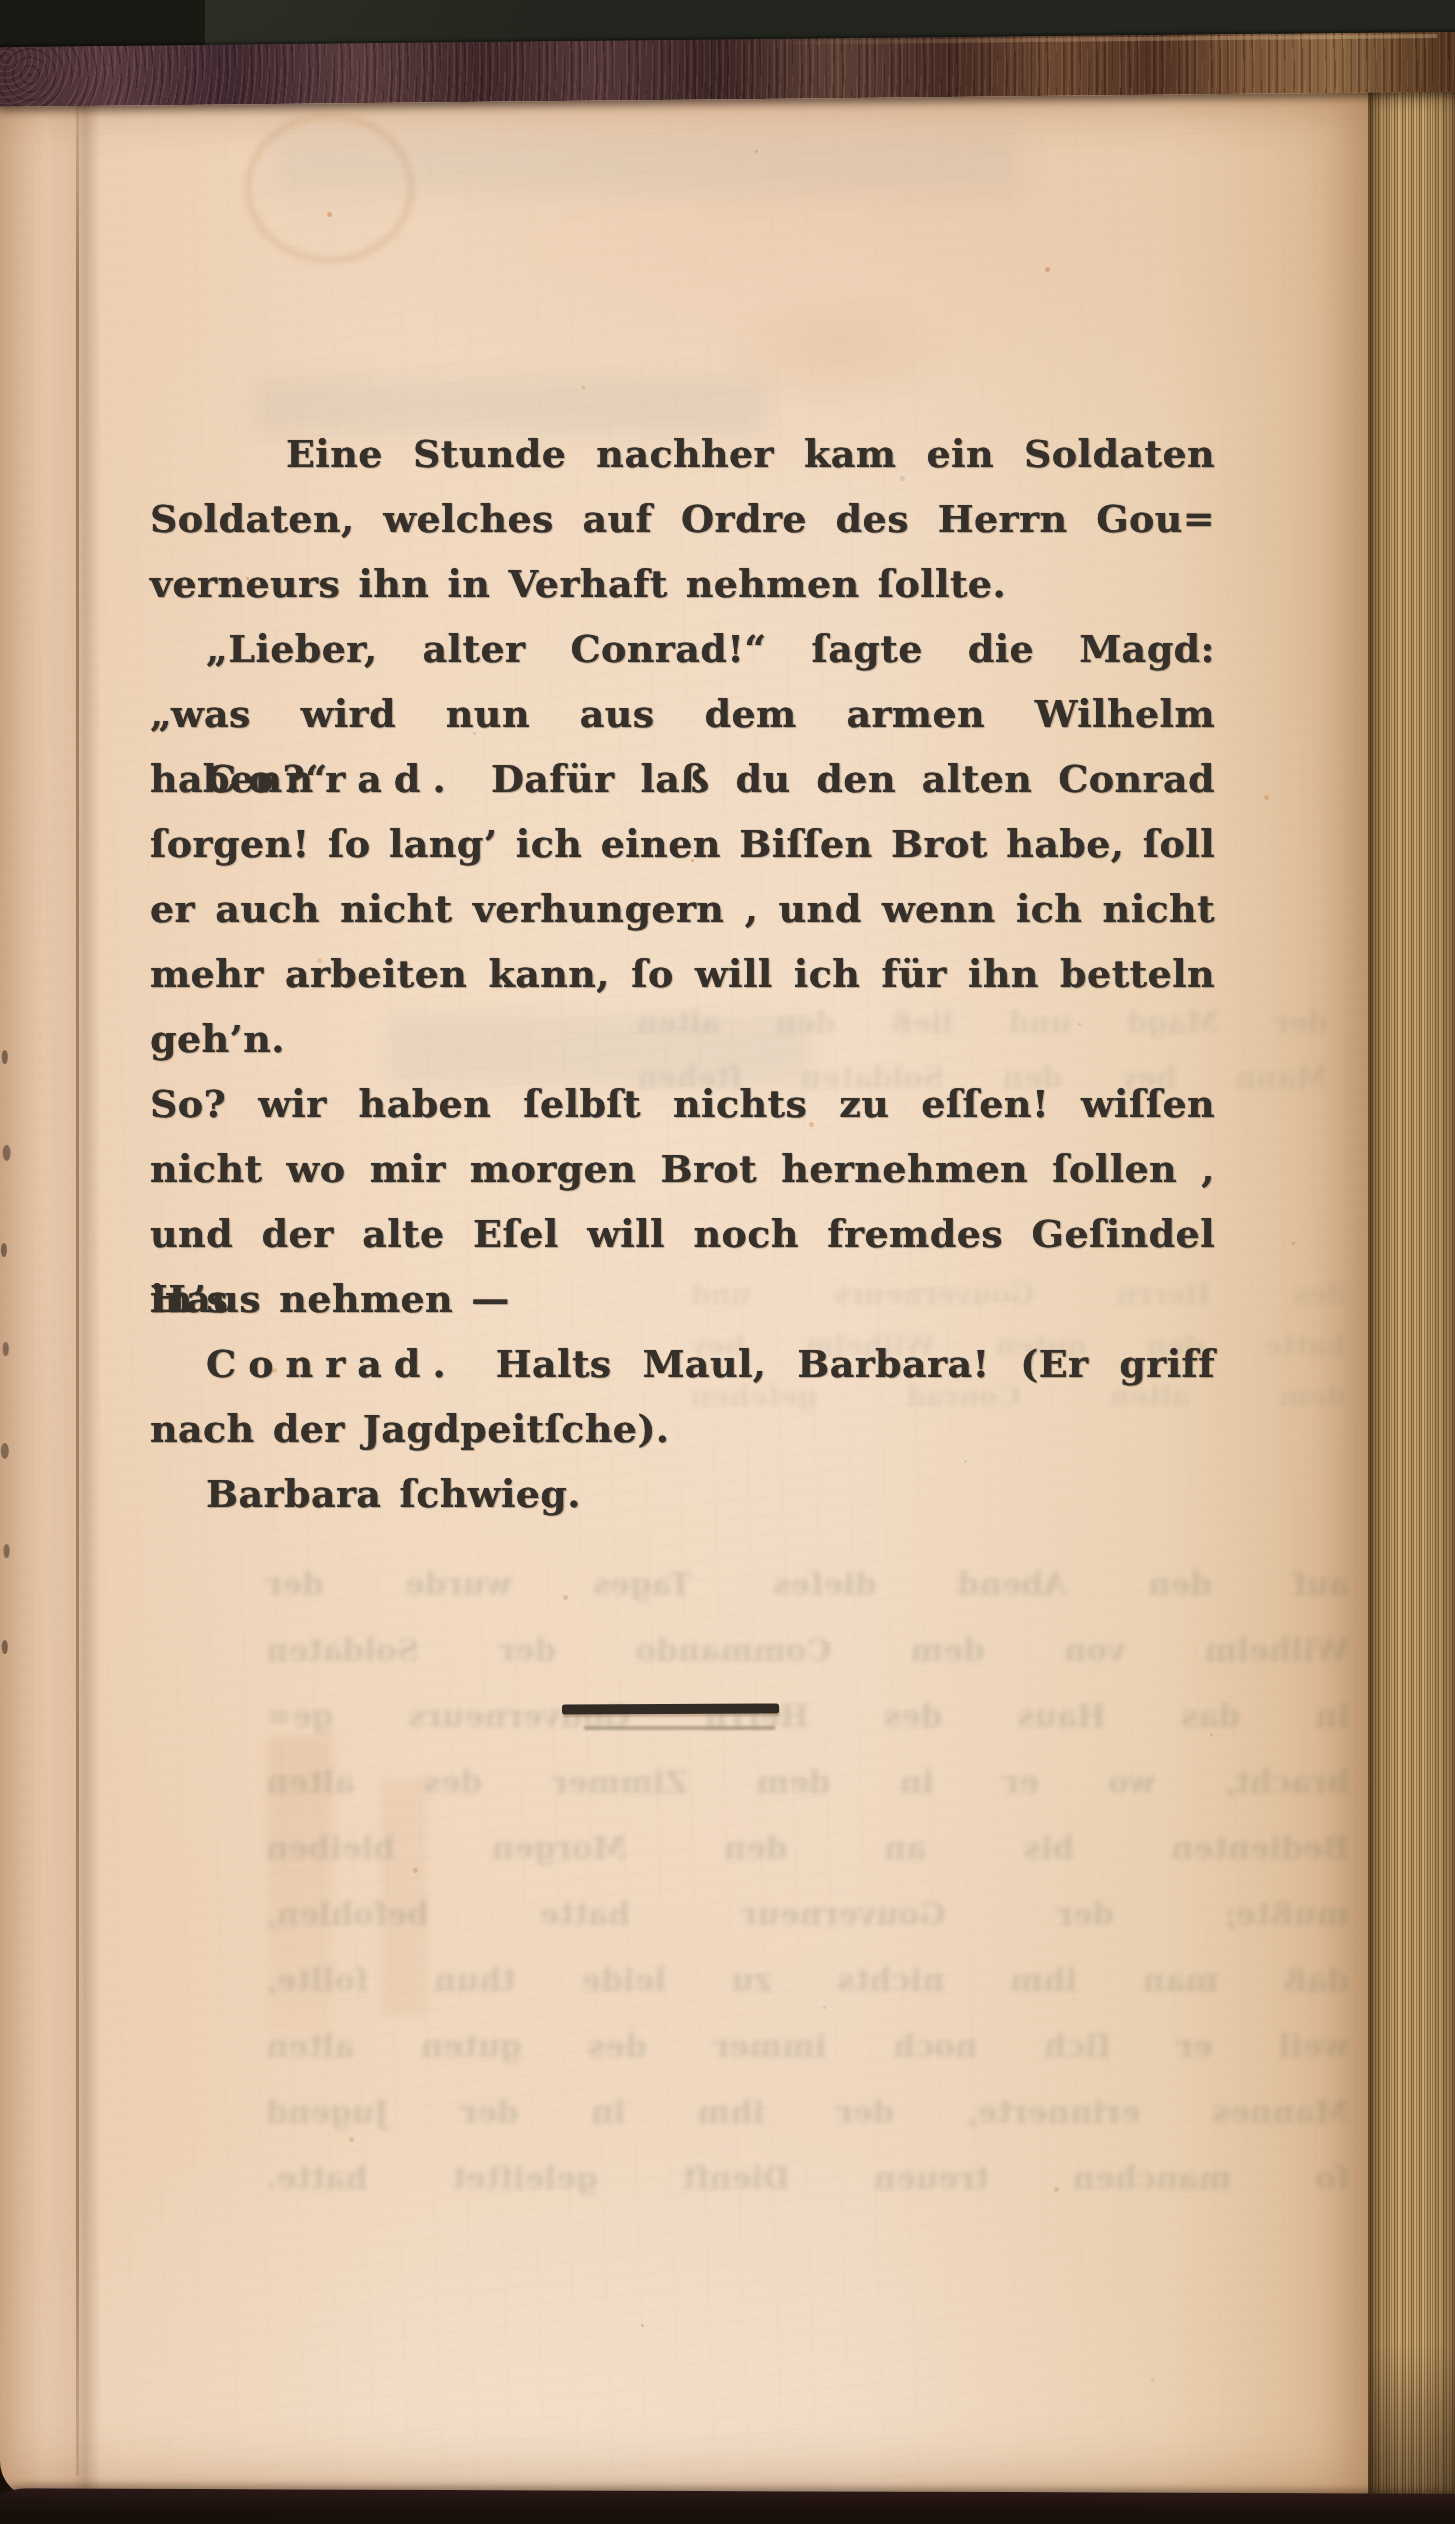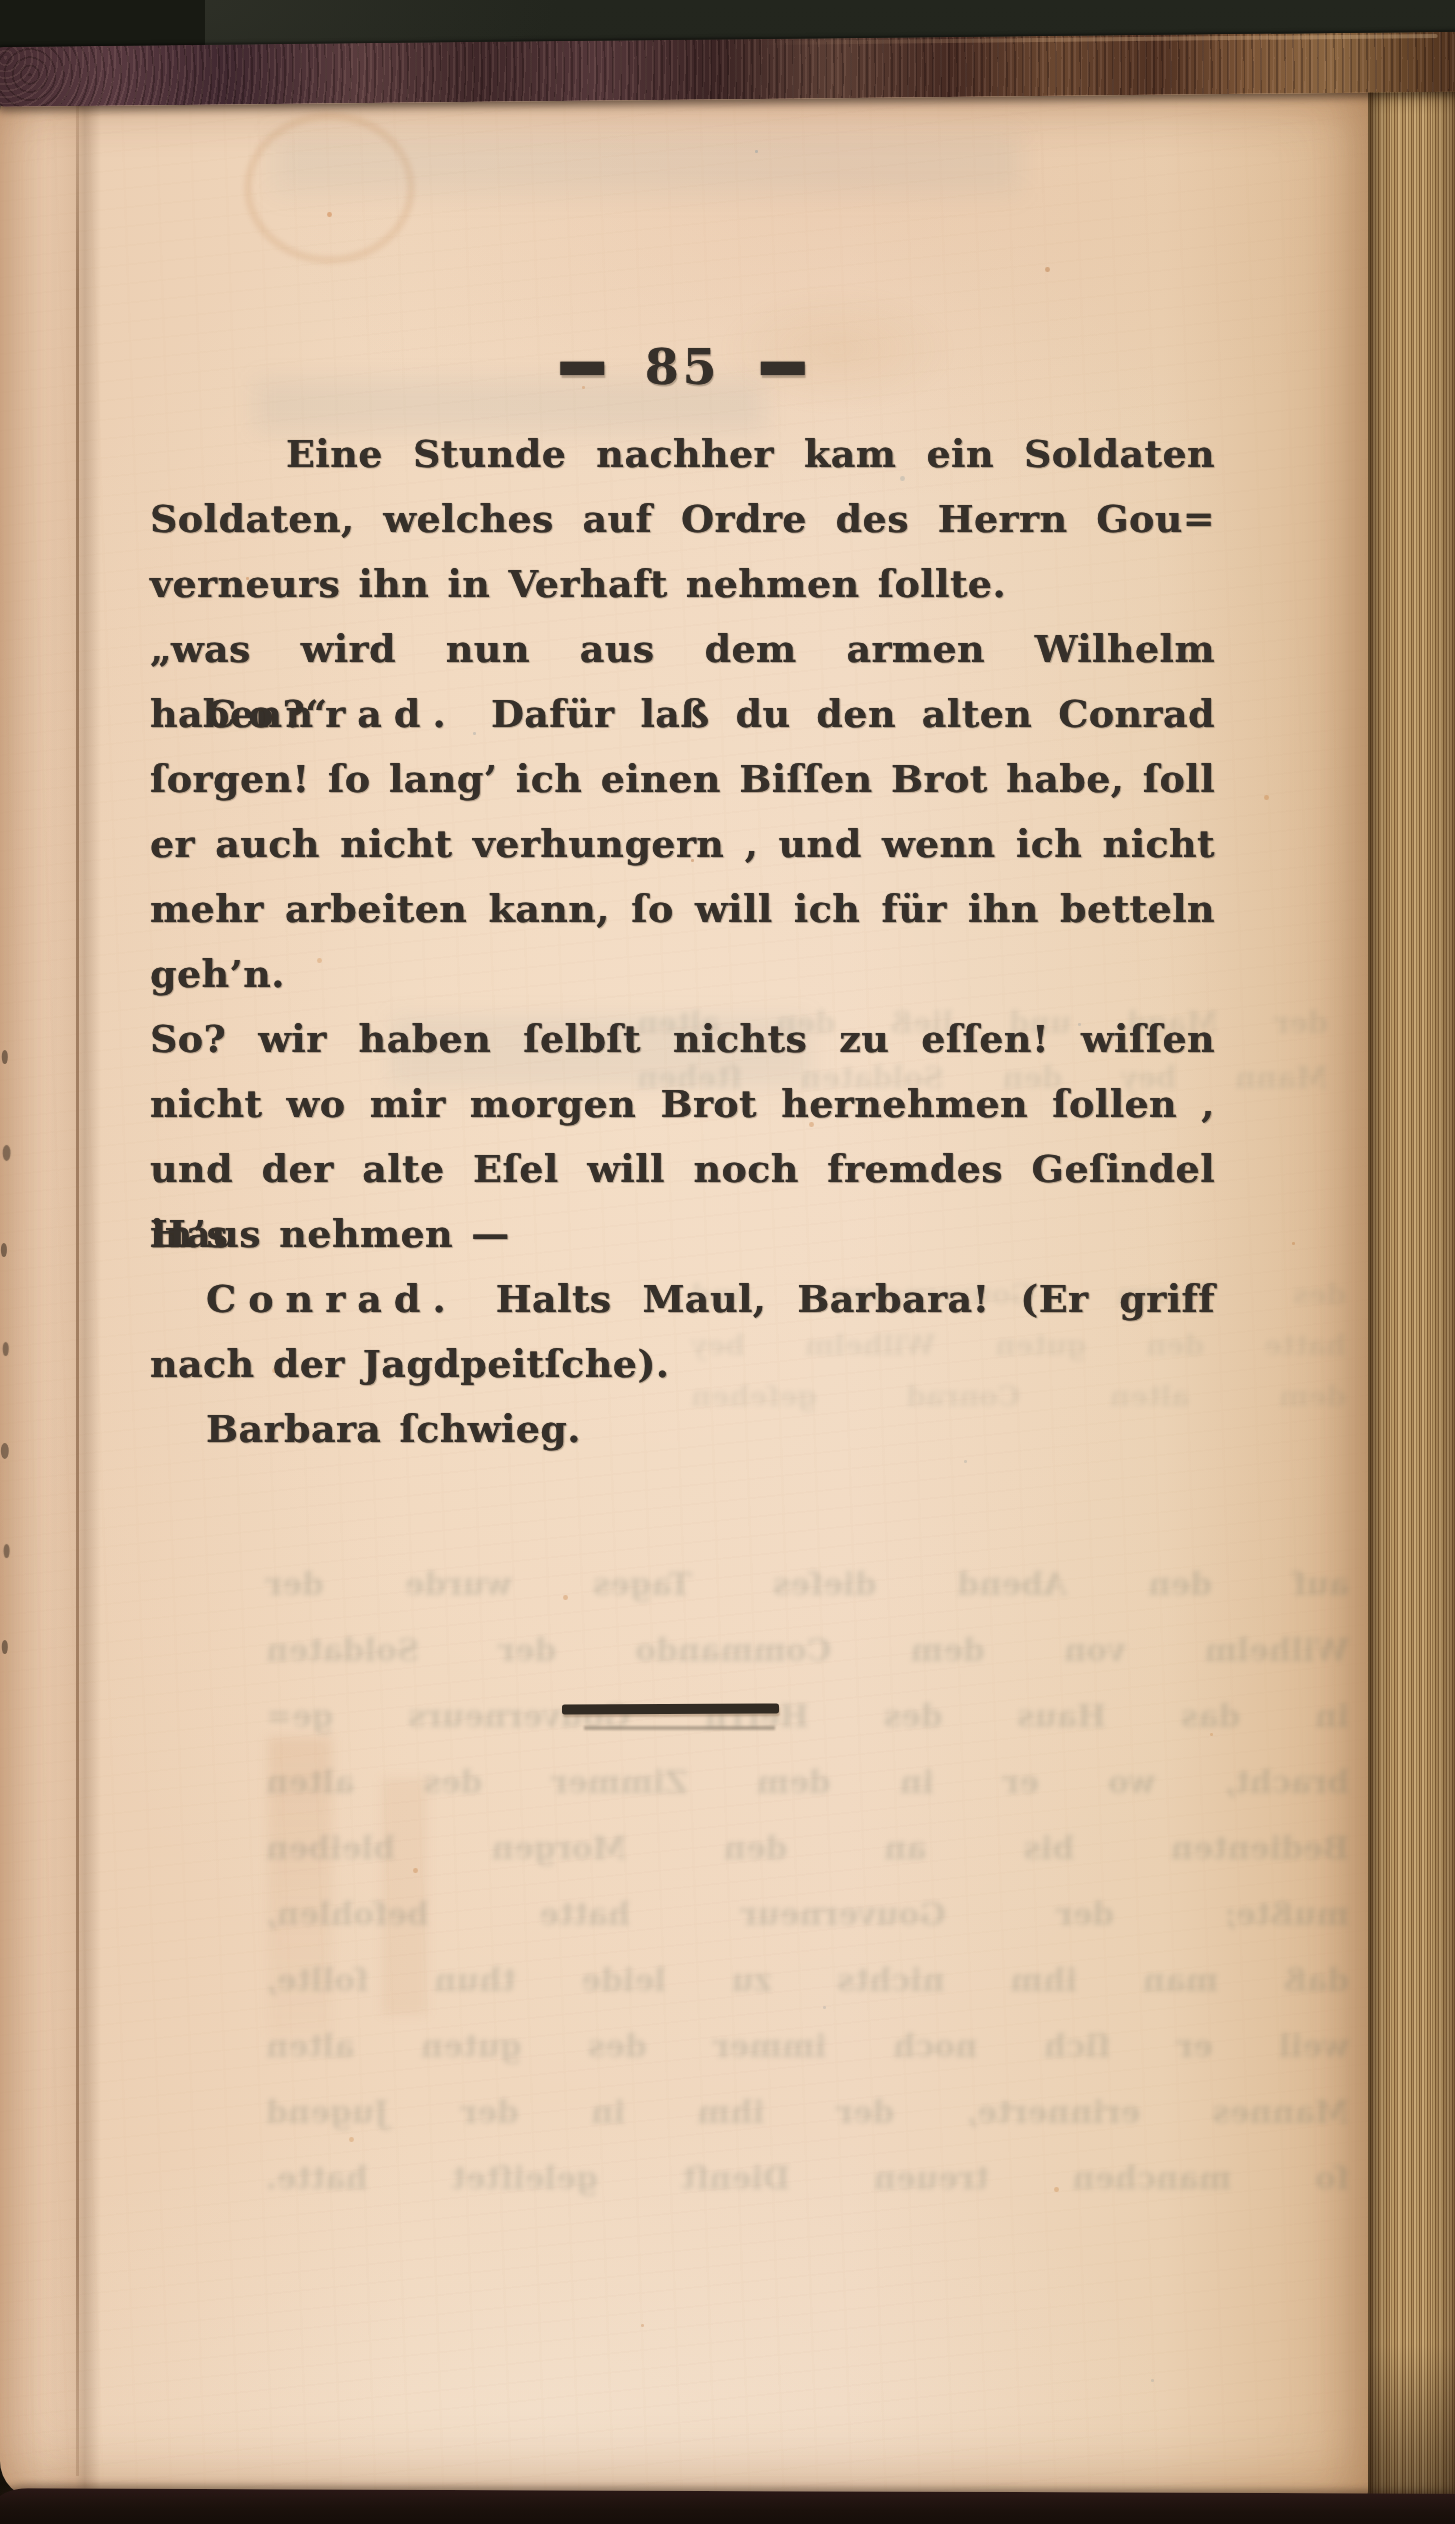--- a/index.html
+++ b/index.html
@@ -145,28 +145,26 @@
       <div class="gline">in das Haus des Herrn Gouverneurs ge=</div>
       <div class="gline">bracht, wo er in dem Zimmer des alten</div>
       <div class="gline">Bedienten bis an den Morgen bleiben</div>
       <div class="gline">mußte; der Gouverneur hatte befohlen,</div>
       <div class="gline">daß man ihm nichts zu leide thun ſollte,</div>
       <div class="gline">weil er ſich noch immer des guten alten</div>
       <div class="gline">Mannes erinnerte, der ihm in der Jugend</div>
       <div class="gline">ſo manchen treuen Dienſt geleiſtet hatte.</div>
     </div>
 
-    <div class="abs pgnum ink">
-      <span class="pgdash">—</span><span class="pgno">85</span><span class="pgdash">—</span>
-    </div>
 
     <div class="abs textblock ink">
       <div class="line j ind1">Eine Stunde nachher kam ein Soldaten</div>
       <div class="line j">Soldaten, welches auf Ordre des Herrn Gou=</div>
       <div class="line l">verneurs ihn in Verhaft nehmen ſollte.</div>
+      <div class="line j ind">„Lieber, alter Conrad!“ ſagte die Magd:</div>
       <div class="line j">„was wird nun aus dem armen Wilhelm haben?“</div>
       <div class="line j ind"><span class="sperr">Conrad.</span> <span>Dafür laß du den alten Conrad</span></div>
       <div class="line j">ſorgen! ſo lang’ ich einen Biſſen Brot habe, ſoll</div>
       <div class="line j">er auch nicht verhungern , und wenn ich nicht</div>
       <div class="line j">mehr arbeiten kann, ſo will ich für ihn betteln</div>
       <div class="line l">geh’n.</div>
       <div class="line j">So? wir haben ſelbſt nichts zu eſſen! wiſſen</div>
       <div class="line j">nicht wo mir morgen Brot hernehmen ſollen ,</div>
       <div class="line j">und der alte Eſel will noch fremdes Geſindel in’s</div>
       <div class="line l">Haus nehmen —</div>

